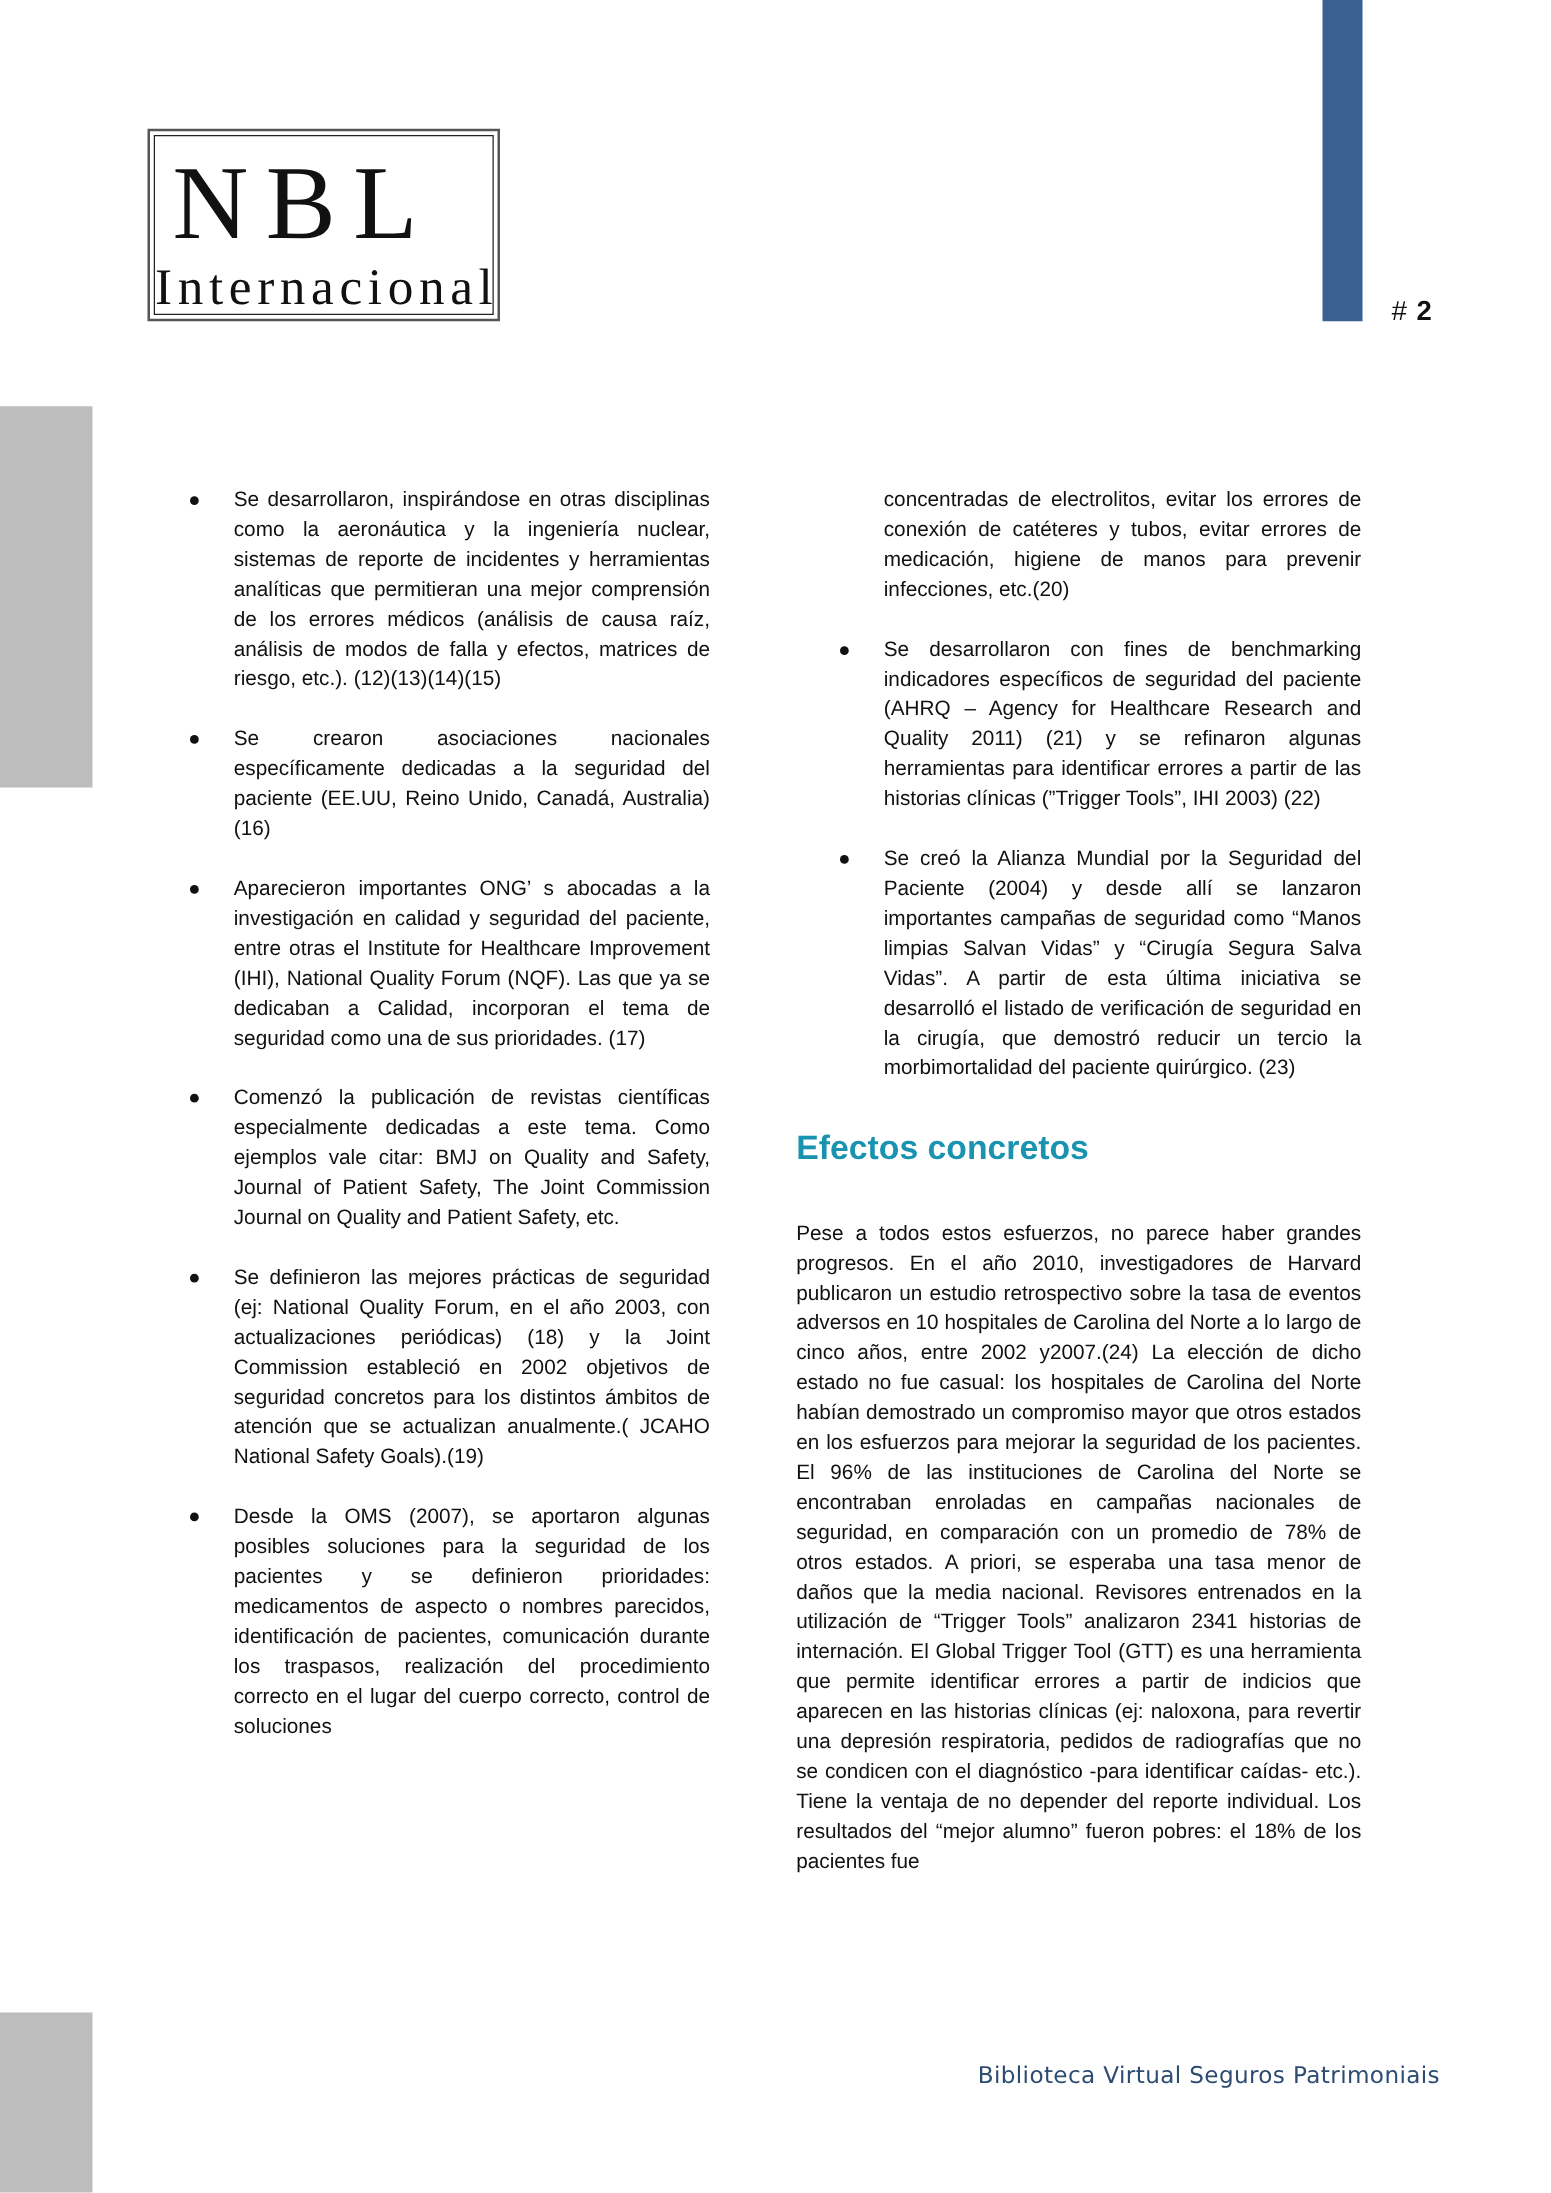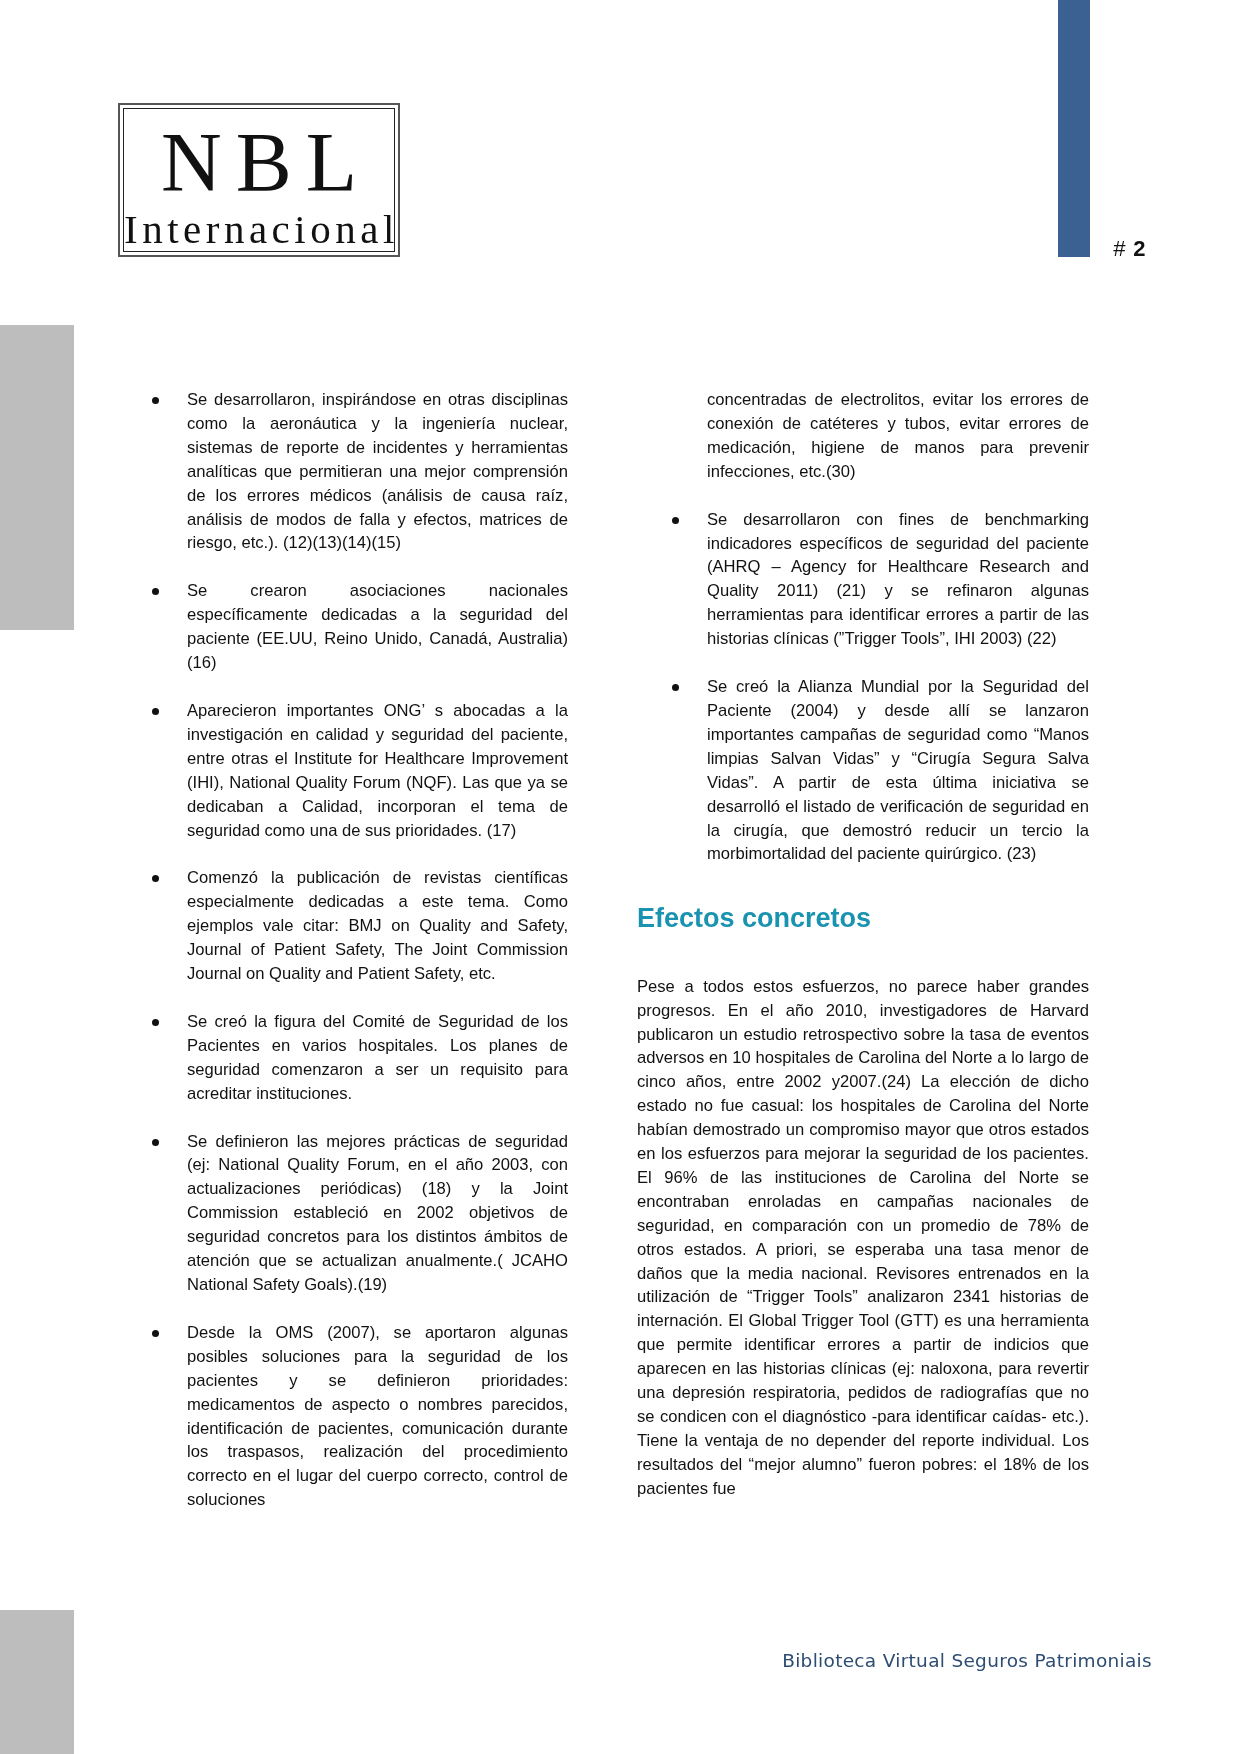--- a/index.html
+++ b/index.html
@@ -18,21 +18,21 @@
       width: 282px; height: 154px;
       border: 2px solid #555;
       box-sizing: border-box;
       padding: 3px;
     }
     .logo-inner {
       width: 100%; height: 100%;
       border: 1px solid #222;
       box-sizing: border-box;
       position: relative;
-      text-align: center;
+      text-align: left;
     }
     .logo-main {
       position: absolute;
       left: 0; right: 0; top: 12px;
       font-family: "Liberation Serif", serif;
       font-size: 84px;
       letter-spacing: 14px;
       line-height: 1;
       color: #111;
       padding-left: 14px;
@@ -170,34 +170,30 @@
   <div class="bullet-item">
     <span class="bullet-dot"></span>
     <span>Aparecieron importantes ONG’ s abocadas a la investigación en calidad y seguridad del paciente, entre otras el Institute for Healthcare Improvement (IHI), National Quality Forum (NQF). Las que ya se dedicaban a Calidad, incorporan el tema de seguridad como una de sus prioridades. (17)</span>
   </div>
   <div class="bullet-item">
     <span class="bullet-dot"></span>
     <span>Comenzó la publicación de  revistas científicas especialmente dedicadas a este tema. Como ejemplos vale citar:  BMJ on Quality and Safety, Journal of Patient Safety, The Joint Commission Journal on Quality and Patient Safety, etc.</span>
   </div>
   <div class="bullet-item">
     <span class="bullet-dot"></span>
-    <span>Se creó la figura del Comité de Seguridad de los Pacientes en varios hospitales. Los planes de seguridad comenzaron a ser un requisito para acreditar instituciones.</span>
-  </div>
-  <div class="bullet-item">
-    <span class="bullet-dot"></span>
     <span>Se definieron las mejores prácticas de seguridad (ej: National Quality Forum, en el año 2003, con actualizaciones periódicas) (18) y la Joint Commission estableció en 2002 objetivos de seguridad concretos para los distintos ámbitos de atención que se actualizan anualmente.( JCAHO National Safety Goals).(19)</span>
   </div>
   <div class="bullet-item">
     <span class="bullet-dot"></span>
     <span>Desde la OMS (2007),  se aportaron algunas posibles soluciones para la seguridad de los pacientes y se definieron prioridades: medicamentos de aspecto o nombres parecidos, identificación de pacientes, comunicación durante los traspasos, realización del procedimiento correcto en el lugar del cuerpo correcto, control de soluciones</span>
   </div>
 </div>
 
 <div class="column col-right">
-  <div class="continuation">concentradas de electrolitos, evitar los errores de conexión de catéteres y tubos, evitar errores de medicación, higiene de manos para prevenir infecciones, etc.(30)</div>
+  <div class="continuation">concentradas de electrolitos, evitar los errores de conexión de catéteres y tubos, evitar errores de medicación, higiene de manos para prevenir infecciones, etc.(20)</div>
   <div class="bullet-item">
     <span class="bullet-dot"></span>
     <span>Se desarrollaron con fines de benchmarking indicadores específicos de seguridad del paciente (AHRQ – Agency for Healthcare Research and Quality 2011) (21) y se refinaron algunas herramientas para identificar errores a partir de las historias clínicas (”Trigger Tools”, IHI 2003) (22)</span>
   </div>
   <div class="bullet-item">
     <span class="bullet-dot"></span>
     <span>Se creó la Alianza Mundial por la Seguridad del Paciente (2004) y desde allí se lanzaron importantes campañas de seguridad como “Manos limpias Salvan Vidas” y “Cirugía Segura Salva Vidas”. A partir de esta última iniciativa se desarrolló el listado de verificación de seguridad en la cirugía, que demostró reducir un tercio la morbimortalidad del paciente quirúrgico. (23)</span>
   </div>
   <h2 class="section-heading">Efectos concretos</h2>
   <p class="body-para" style="margin:0;">Pese a todos estos esfuerzos, no parece haber grandes progresos. En el año 2010, investigadores de Harvard publicaron un estudio retrospectivo sobre la tasa de eventos adversos en 10 hospitales de Carolina del Norte a lo largo de cinco años, entre 2002 y2007.(24) La elección de dicho estado no fue casual: los hospitales de Carolina del Norte habían demostrado un compromiso mayor que otros estados en los esfuerzos para mejorar la seguridad de los pacientes. El 96% de las instituciones de Carolina del Norte se encontraban enroladas en campañas nacionales de seguridad, en comparación con un promedio de 78% de otros estados. A priori, se esperaba una tasa menor de daños que la media nacional. Revisores entrenados en la utilización de “Trigger Tools” analizaron 2341 historias de internación. El Global Trigger Tool (GTT) es una herramienta que permite identificar errores a partir de indicios que aparecen en las historias clínicas (ej: naloxona, para revertir una depresión respiratoria, pedidos de radiografías que no se condicen con el diagnóstico -para identificar caídas- etc.). Tiene la ventaja de no depender del reporte individual. Los resultados del “mejor alumno” fueron pobres: el 18% de los pacientes fue</p>

